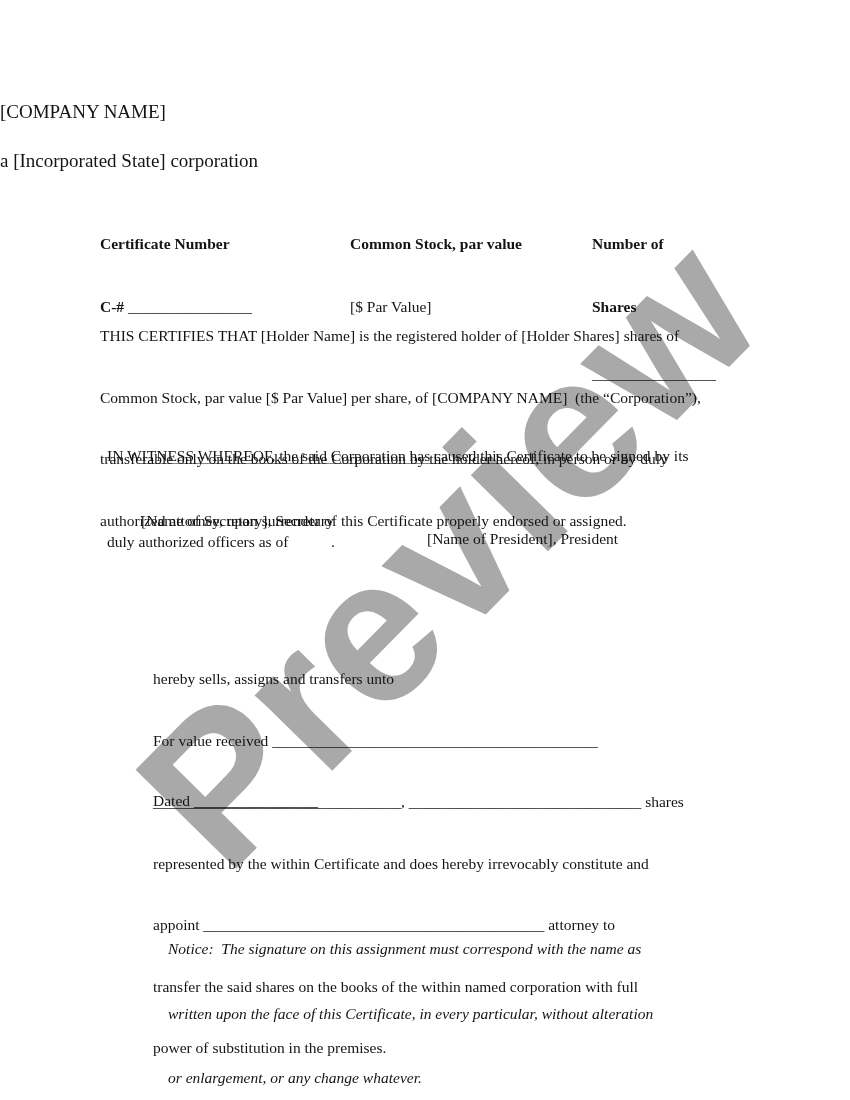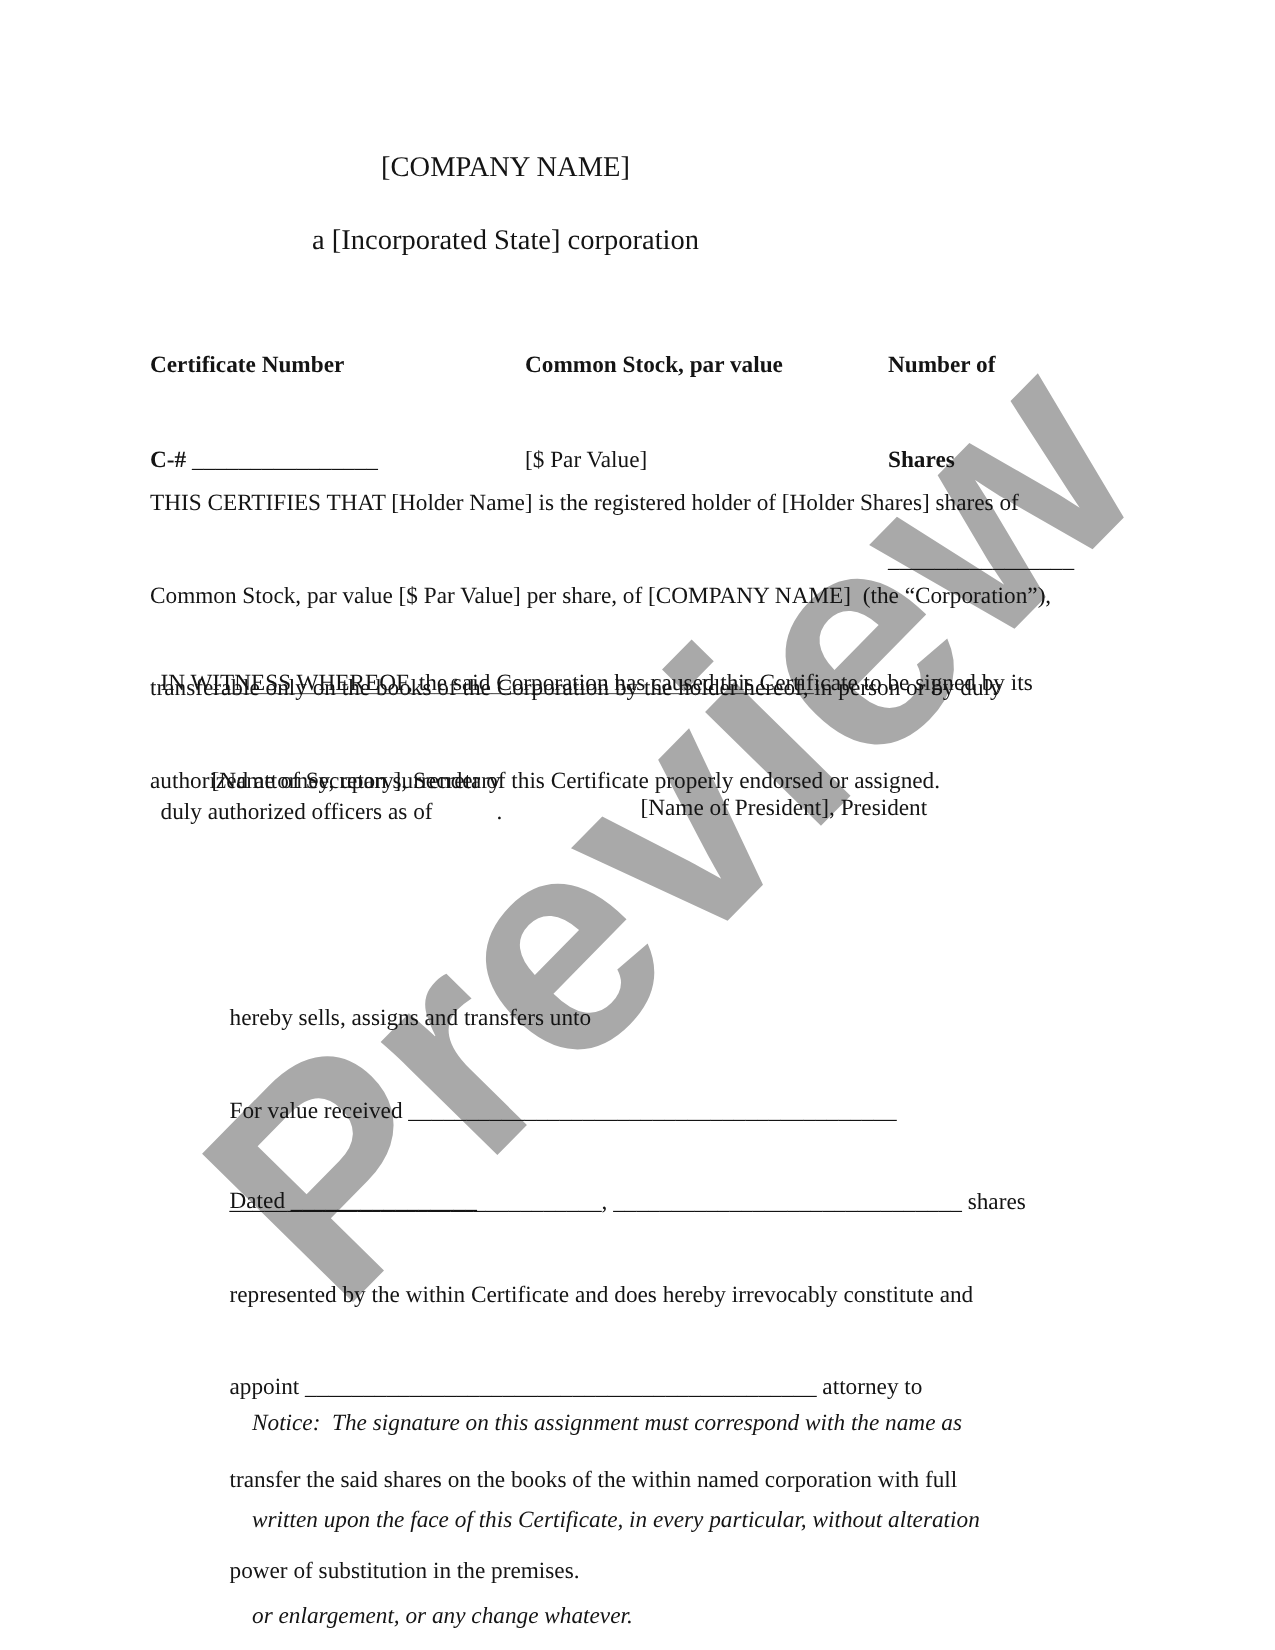--- a/index.html
+++ b/index.html
@@ -18,21 +18,21 @@
     transform:translate(-50%,-50%) rotate(-45.5deg);
     font-family:"Liberation Sans","DejaVu Sans",sans-serif;
     font-weight:bold;
     font-size:205px;
     line-height:1;
     color:#a9a9a9;
     z-index:0;
     white-space:pre;
   }
   .abs{position:absolute;white-space:pre;}
-  .center{left:0;width:674px;text-align:center;}
+  .center{left:0;width:674px;}
   .title{top:101px;font-size:19px;}
   .subtitle{top:150px;font-size:19px;}
   .hrow{top:191px;font-size:15.5px;line-height:21px;}
   .hcol1{left:100px;}
   .hcol2{left:350px;}
   .hcol3{left:592px;}
   .b{font-weight:bold;}
   .shares-blank{margin-top:4px;}
   .para{font-size:15.5px;line-height:20.5px;}
   .cert{left:100px;top:285px;}

